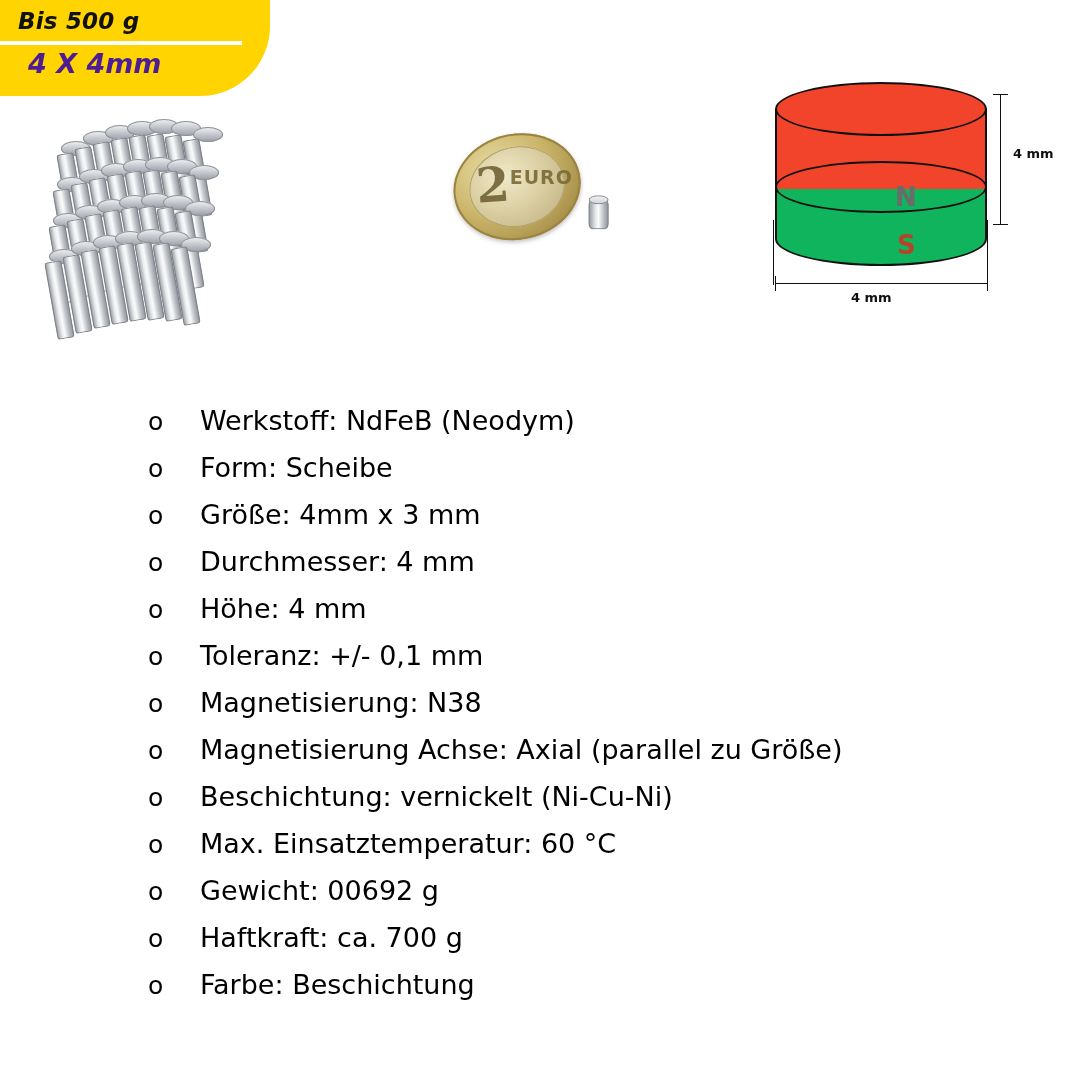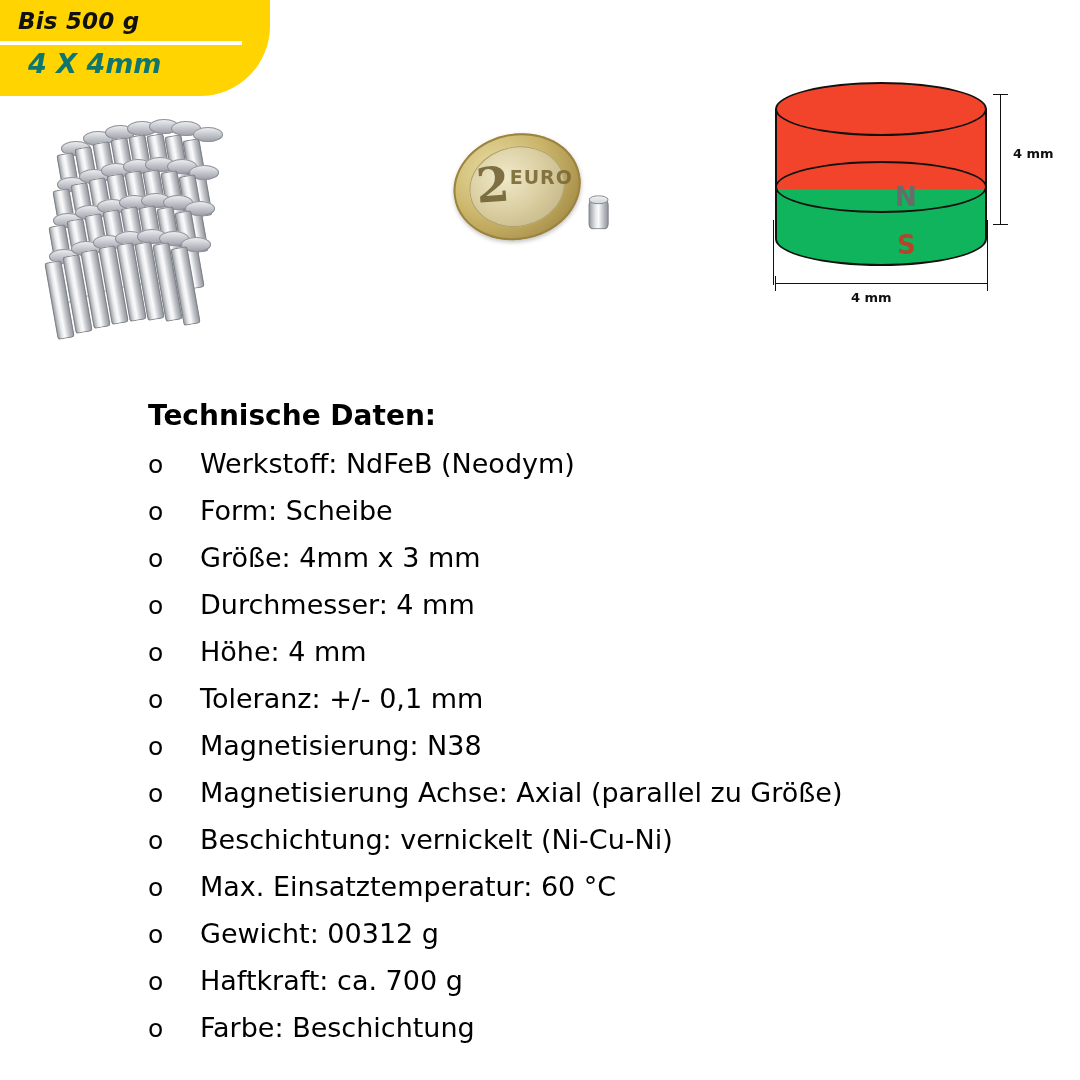--- a/index.html
+++ b/index.html
@@ -39,21 +39,21 @@
     white-space: nowrap;
     text-align: right;
   }
   .badge-line2 {
     position: absolute;
     top: 48px;
     left: 28px;
     font-size: 27px;
     font-weight: bold;
     font-style: italic;
-    color: #0f766e;
+    color: #4c1d95;
     white-space: nowrap;
   }
   .badge-sep {
     position: absolute;
     top: 41px;
     left: 0px;
     width: 242px;
     height: 4px;
     background: #ffffff;
   }
@@ -458,21 +458,20 @@
     <div class="dim-tick-left"></div>
     <div class="dim-tick-right"></div>
     <div class="dim-h-line"></div>
     <div class="dim-h-cap-l"></div>
     <div class="dim-h-cap-r"></div>
     <div class="dim-h-label">4 mm</div>
   </div>
 </div>
 
 <div class="specs">
-  <div class="specs-title">Technische Daten:</div>
   <ul class="spec-list">
     <li class="spec-item">
       <span class="spec-bullet">o</span>
       <span class="spec-text">Werkstoff: NdFeB (Neodym)</span>
     </li>
     <li class="spec-item">
       <span class="spec-bullet">o</span>
       <span class="spec-text">Form: Scheibe</span>
     </li>
     <li class="spec-item">
@@ -502,21 +501,21 @@
     <li class="spec-item">
       <span class="spec-bullet">o</span>
       <span class="spec-text">Beschichtung: vernickelt (Ni-Cu-Ni)</span>
     </li>
     <li class="spec-item">
       <span class="spec-bullet">o</span>
       <span class="spec-text">Max. Einsatztemperatur: 60 °C</span>
     </li>
     <li class="spec-item">
       <span class="spec-bullet">o</span>
-      <span class="spec-text">Gewicht: 00312 g</span>
+      <span class="spec-text">Gewicht: 00692 g</span>
     </li>
     <li class="spec-item">
       <span class="spec-bullet">o</span>
       <span class="spec-text">Haftkraft: ca. 700 g</span>
     </li>
     <li class="spec-item">
       <span class="spec-bullet">o</span>
       <span class="spec-text">Farbe: Beschichtung</span>
     </li>
   </ul>

